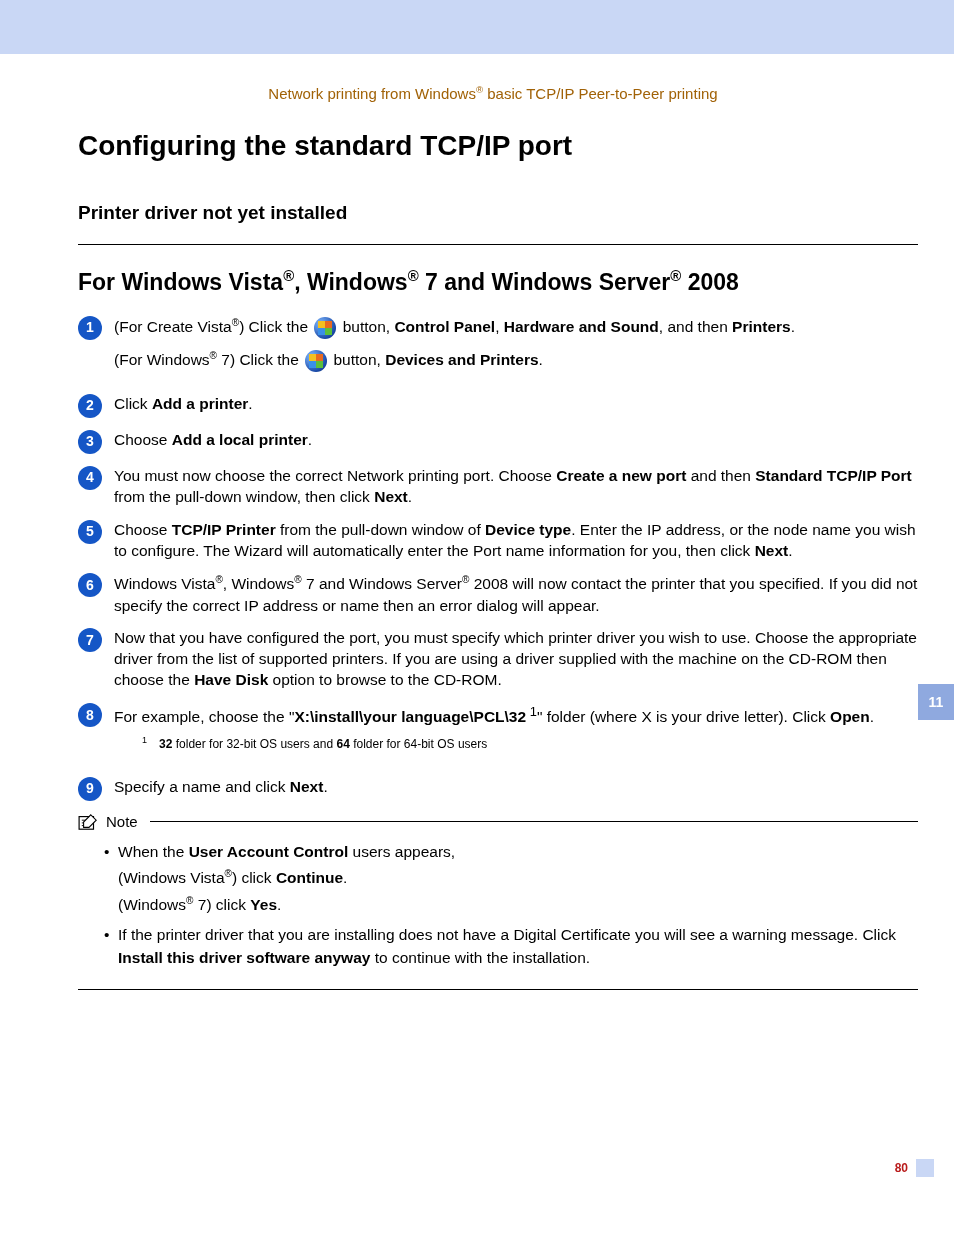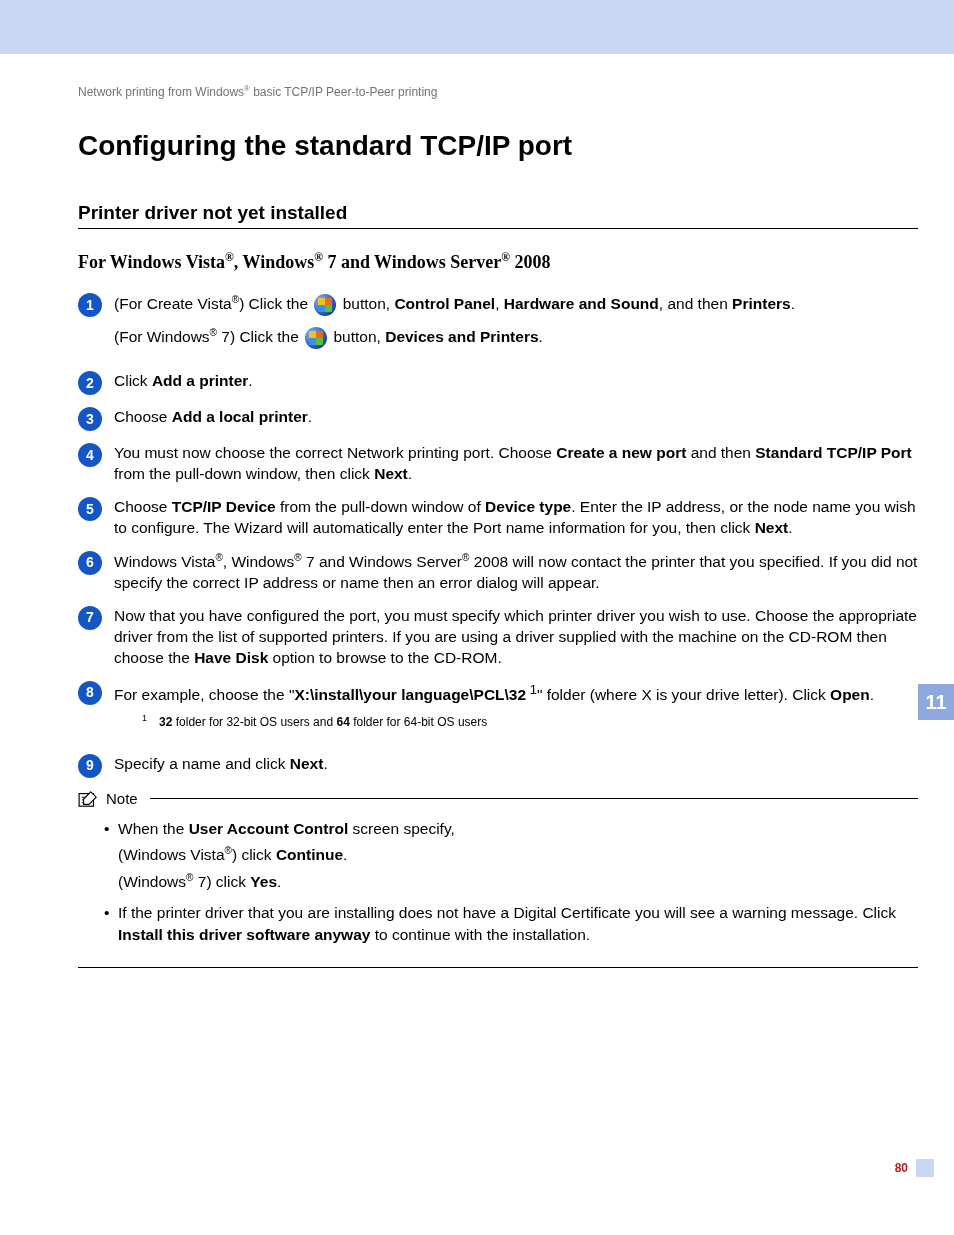--- a/index.html
+++ b/index.html
@@ -19,21 +19,21 @@
   }
   .page-tab {
     position: absolute;
     right: 0;
     top: 684px;
     width: 36px;
     height: 36px;
     background: #8fa9df;
     color: #fff;
     font-weight: bold;
-    font-size: 20px;
+    font-size: 14px;
     display: flex;
     align-items: center;
     justify-content: center;
   }
   .page-num {
     position: absolute;
     bottom: 60px;
     right: 46px;
     font-size: 12px;
     font-weight: bold;
@@ -45,47 +45,46 @@
     right: 20px;
     width: 18px;
     height: 18px;
     background: #c9d7f5;
   }
   .header-breadcrumb {
     position: absolute;
     top: 84px;
     left: 78px;
     right: 46px;
-    font-size: 12px;
-    color: #737373;
-    text-align: left;
+    font-size: 15px;
+    color: #a16207;
+    text-align: center;
   }
   .content {
     position: absolute;
     top: 130px;
     left: 78px;
     right: 36px;
   }
   h1 {
     font-size: 28px;
     font-weight: bold;
     margin-bottom: 40px;
   }
   h2 {
     font-size: 19px;
     font-weight: bold;
     border-bottom: 1.5px solid #000;
-    padding-bottom: 4px;
+    padding-bottom: 20px;
     margin-bottom: 22px;
   }
   h3 {
-    font-size: 18px;
+    font-size: 23px;
     font-weight: bold;
     margin-bottom: 20px;
-    font-family: Liberation Serif, serif;
   }
   .steps { }
   .step {
     display: flex;
     align-items: flex-start;
     margin-bottom: 12px;
     font-size: 15.5px;
     line-height: 1.35;
   }
   .step-num {
@@ -220,21 +219,21 @@
     <div class="step">
       <div class="step-num">4</div>
       <div class="step-body">
         <span>You must now choose the correct Network printing port. Choose </span><b>Create a new port</b><span> and then </span><b>Standard TCP/IP Port</b><span> from the pull-down window, then click </span><b>Next</b><span>.</span>
       </div>
     </div>
 
     <div class="step">
       <div class="step-num">5</div>
       <div class="step-body">
-        <span>Choose </span><b>TCP/IP Device</b><span> from the pull-down window of </span><b>Device type</b><span>. Enter the IP address, or the node name you wish to configure. The Wizard will automatically enter the Port name information for you, then click </span><b>Next</b><span>.</span>
+        <span>Choose </span><b>TCP/IP Printer</b><span> from the pull-down window of </span><b>Device type</b><span>. Enter the IP address, or the node name you wish to configure. The Wizard will automatically enter the Port name information for you, then click </span><b>Next</b><span>.</span>
       </div>
     </div>
 
     <div class="step">
       <div class="step-num">6</div>
       <div class="step-body">
         <span>Windows Vista</span><sup class="reg">®</sup><span>, Windows</span><sup class="reg">®</sup><span> 7 and Windows Server</span><sup class="reg">®</sup><span> 2008 will now contact the printer that you specified. If you did not specify the correct IP address or name then an error dialog will appear.</span>
       </div>
     </div>
 
@@ -269,21 +268,21 @@
               <rect x="1" y="4" width="16" height="14" fill="none" stroke="#000" stroke-width="1.3"></rect>
               <path d="M4 8h10M4 11h10M4 14h7" stroke="#000" stroke-width="1"></path>
               <path d="M14 2l6 6-8 8-6 0 0-6z" fill="#fff" stroke="#000" stroke-width="1.2"></path>
             </svg>
         </span>
         <span>Note</span>
         <span class="line"></span>
       </div>
       <div class="note-body">
         <li>
-          <p><span>When the </span><b>User Account Control</b><span> screen specify,</span></p>
+          <p><span>When the </span><b>User Account Control</b><span> users appears,</span></p>
           <p><span>(Windows Vista</span><sup class="reg">®</sup><span>) click </span><b>Continue</b><span>.</span></p>
           <p><span>(Windows</span><sup class="reg">®</sup><span> 7) click </span><b>Yes</b><span>.</span></p>
         </li>
         <li>
           <span>If the printer driver that you are installing does not have a Digital Certificate you will see a warning message. Click </span><b>Install this driver software anyway</b><span> to continue with the installation.</span>
         </li>
       </div>
     </div>
 
 

